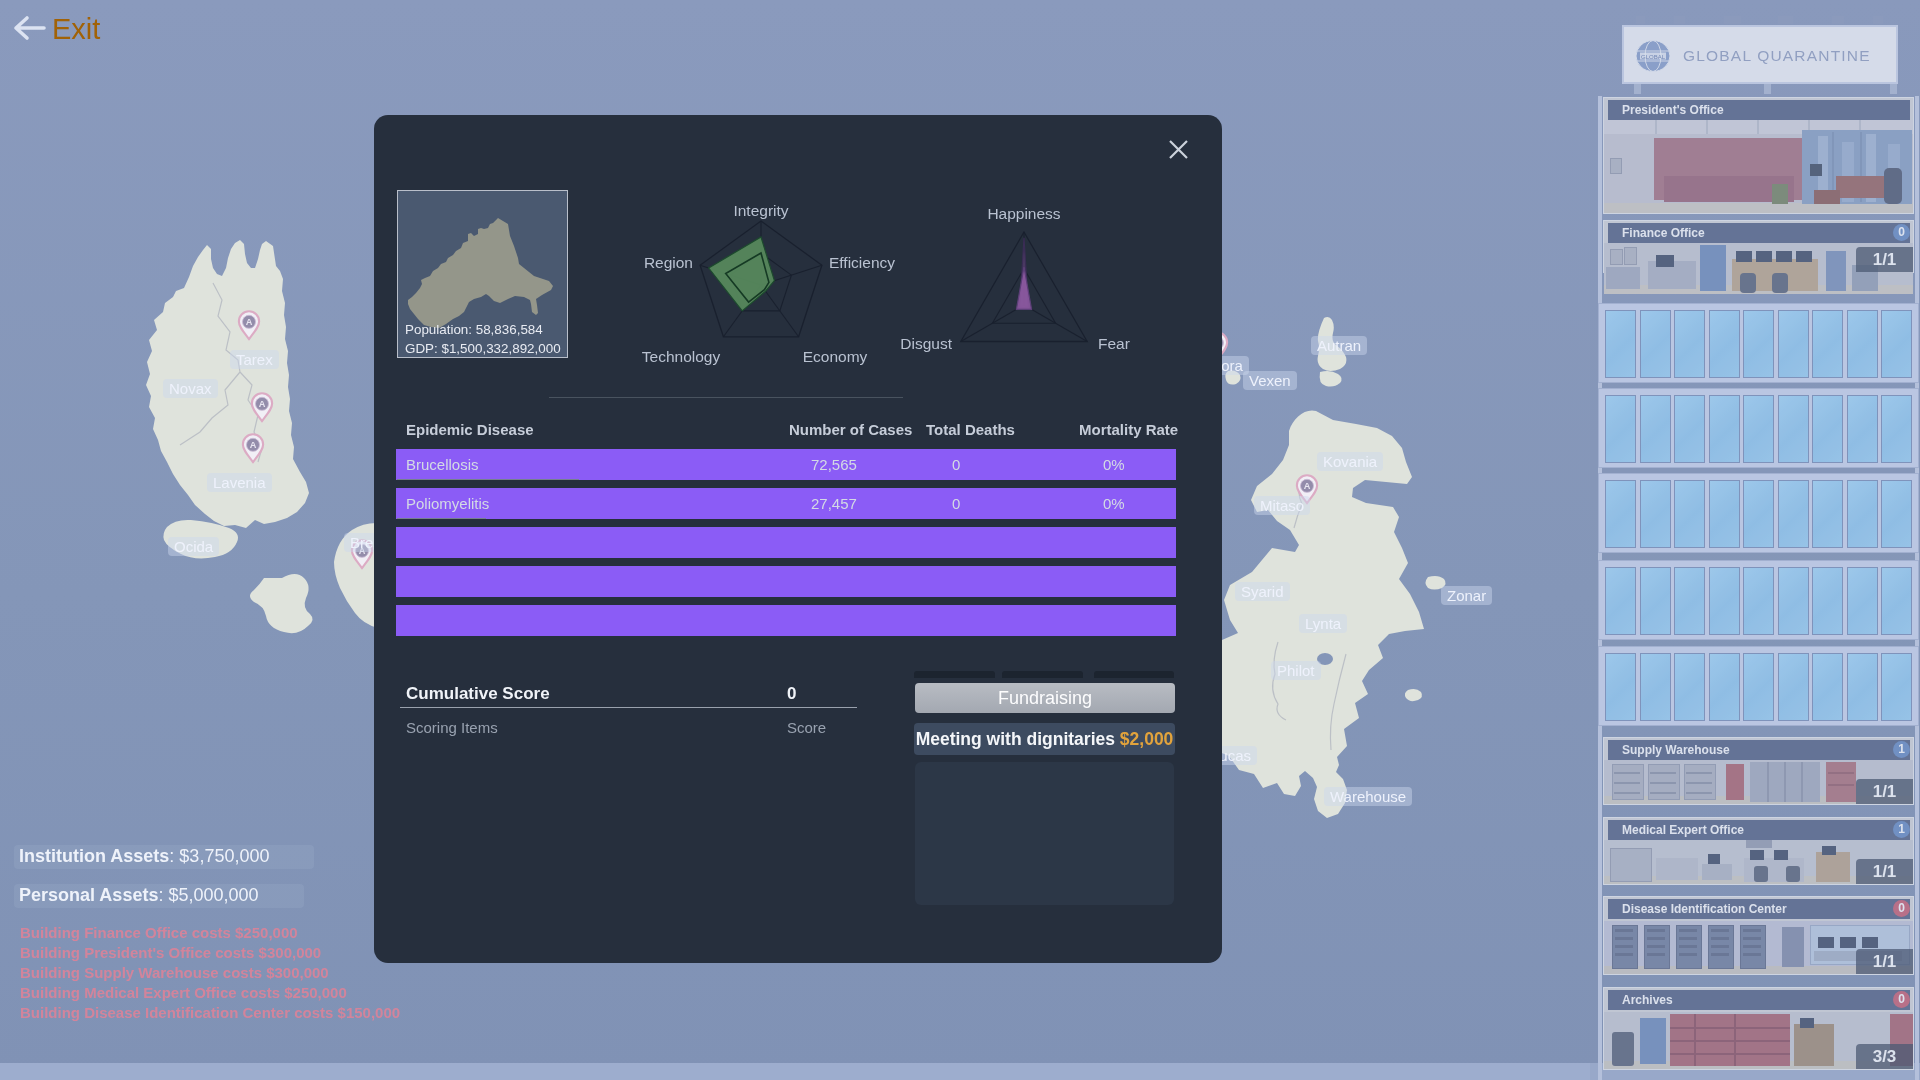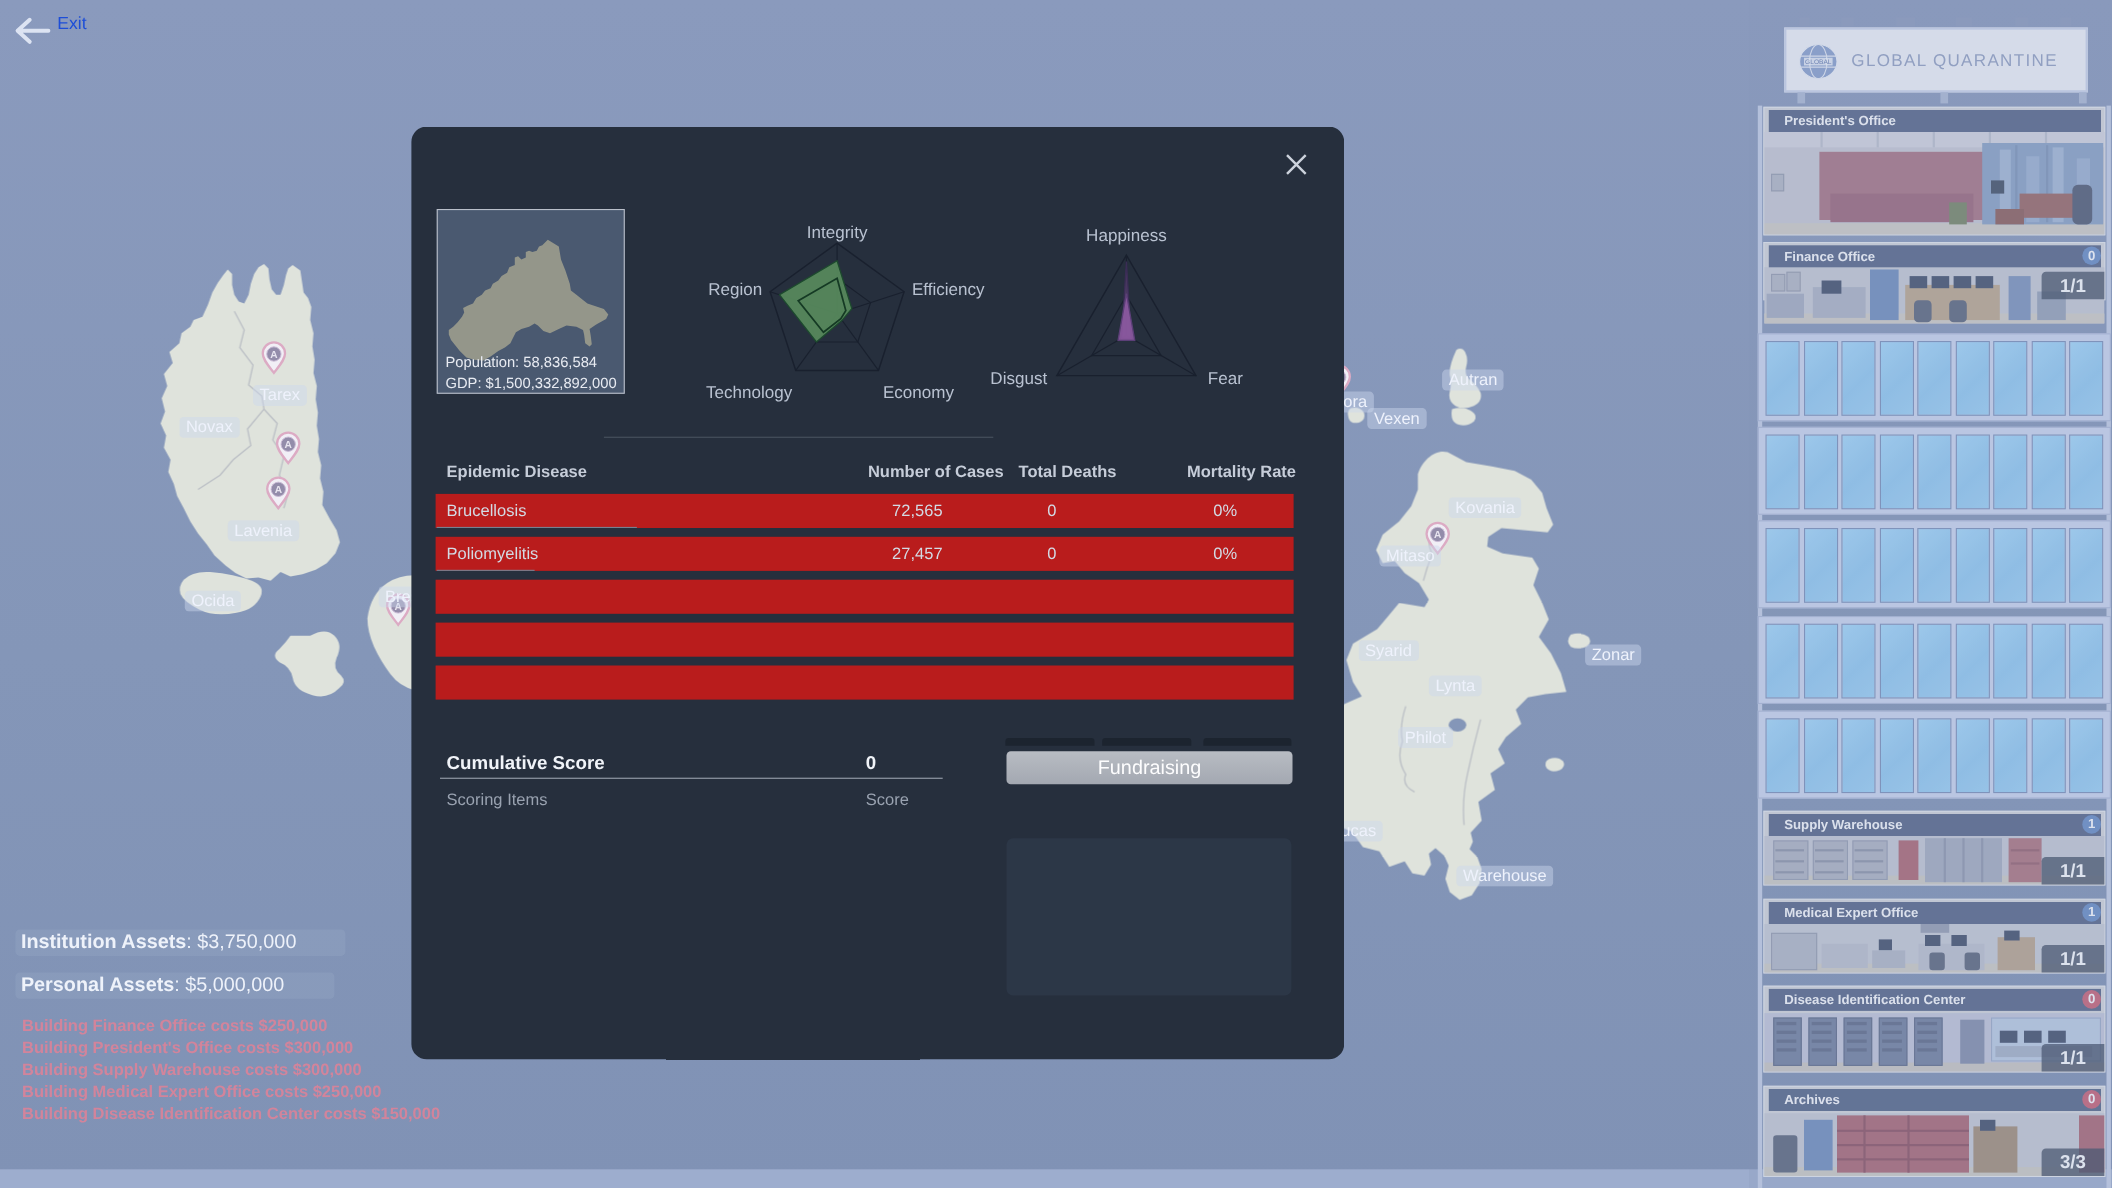--- a/index.html
+++ b/index.html
@@ -22,21 +22,21 @@
     box-sizing:border-box;border:1px solid #a9b6d6;}
   
   #modal{position:absolute;left:374px;top:115px;width:848px;height:848px;z-index:10;
     background:#262f3d;border-radius:14px;}
   #mtitle{position:absolute;left:14px;top:13px;width:822px;height:43px;background:#3a4658;
     border-radius:8px;color:#f2f5fa;font-size:23px;font-weight:bold;line-height:43px;padding-left:10px;box-sizing:border-box;}
   #thumb{position:absolute;left:23px;top:75px;width:169px;height:166px;background:#4a5970;
     border:1px solid #b9bfca;}
   #thumb .t1{position:absolute;left:7px;top:131px;color:#e8ebf2;font-size:13.4px;white-space:nowrap;}
   #thumb .t2{position:absolute;left:7px;top:150px;color:#e8ebf2;font-size:13.4px;white-space:nowrap;}
-  .rowstripe{position:absolute;left:22px;width:780px;height:31px;background:#b91c1c;}
+  .rowstripe{position:absolute;left:22px;width:780px;height:31px;background:#8b5cf6;}
   .dtxt{position:absolute;top:7px;font-size:15px;color:#d3dae4;}
   .hdr{position:absolute;font-size:15px;font-weight:bold;color:#c6cdd9;}
   .btn1{position:absolute;left:541px;top:568px;width:260px;height:30px;border-radius:4px;
     background:linear-gradient(#b8bcc3,#a3a8b1);color:#fdfdfe;font-size:18px;text-align:center;line-height:30px;white-space:nowrap;}
   .btn2{position:absolute;left:540px;top:608px;width:261px;height:32px;border-radius:4px;
     background:#3d4b60;color:#f4f6f9;font-size:17.5px;font-weight:bold;text-align:center;line-height:32px;white-space:nowrap;}
   .sliver{position:absolute;top:556px;height:7px;border-radius:3px 3px 0 0;background:#1c242f;}
 </style>
 </head>
 <body>
@@ -131,21 +131,21 @@
 <div class="lbl" style="left:1235px;top:582px;">Syarid</div>
 <div class="lbl" style="left:1441px;top:586px;">Zonar</div>
 <div class="lbl" style="left:1299px;top:614px;">Lynta</div>
 <div class="lbl" style="left:1271px;top:661px;">Philot</div>
 <div class="lbl" style="left:1205px;top:746px;">Lucas</div>
 <div class="lbl" style="left:1324px;top:787px;">Warehouse</div>
 
 <svg class="abs" style="left:13px;top:15px" width="36" height="26" viewBox="0 0 36 26">
   <path d="M3,13 L31,13 M14,3 L3,13 L14,23" fill="none" stroke="#dce3f2" stroke-width="3.6" stroke-linecap="round" stroke-linejoin="round"></path>
 </svg>
-<div class="abs" style="left:52px;top:13px;font-size:16px;color:#1d4ed8;">Exit</div>
+<div class="abs" style="left:52px;top:13px;font-size:29px;color:#a16207;">Exit</div>
 
 <div class="abs" style="left:14px;top:845px;width:300px;height:24px;background:rgba(230,238,252,.08);border-radius:4px;"></div>
 <div class="abs" style="left:19px;top:846px;font-size:18px;color:#eef2fa;"><b>Institution Assets</b>: $3,750,000</div>
 <div class="abs" style="left:14px;top:884px;width:290px;height:24px;background:rgba(230,238,252,.08);border-radius:4px;"></div>
 <div class="abs" style="left:19px;top:885px;font-size:18px;color:#eef2fa;"><b>Personal Assets</b>: $5,000,000</div>
 <div class="abs" style="left:20px;top:923px;font-size:15px;line-height:20px;color:rgba(224,129,150,.85);font-weight:bold;">
 Building Finance Office costs $250,000<br>
 Building President's Office costs $300,000<br>
 Building Supply Warehouse costs $300,000<br>
 Building Medical Expert Office costs $250,000<br>
@@ -464,14 +464,15 @@
   <div class="abs" style="left:32px;top:569px;font-size:17px;font-weight:bold;color:#f0f3f8;">Cumulative Score</div>
   <div class="abs" style="left:413px;top:569px;font-size:17px;font-weight:bold;color:#f0f3f8;">0</div>
   <div class="abs" style="left:26px;top:592px;width:457px;height:1px;background:#99a1ad;"></div>
   <div class="abs" style="left:32px;top:604px;font-size:15px;color:#99a2b0;">Scoring Items</div>
   <div class="abs" style="left:413px;top:604px;font-size:15px;color:#99a2b0;">Score</div>
 
   <div class="sliver" style="left:540px;width:81px;"></div>
   <div class="sliver" style="left:628px;width:81px;"></div>
   <div class="sliver" style="left:720px;width:80px;"></div>
   <div class="btn1">Fundraising</div>
+  <div class="btn2">Meeting with dignitaries <span style="color:#e2a33c;">$2,000</span></div>
   <div class="abs" style="left:541px;top:647px;width:259px;height:143px;background:#2c3747;border-radius:6px;"></div>
 </div>
 
 </body></html>

